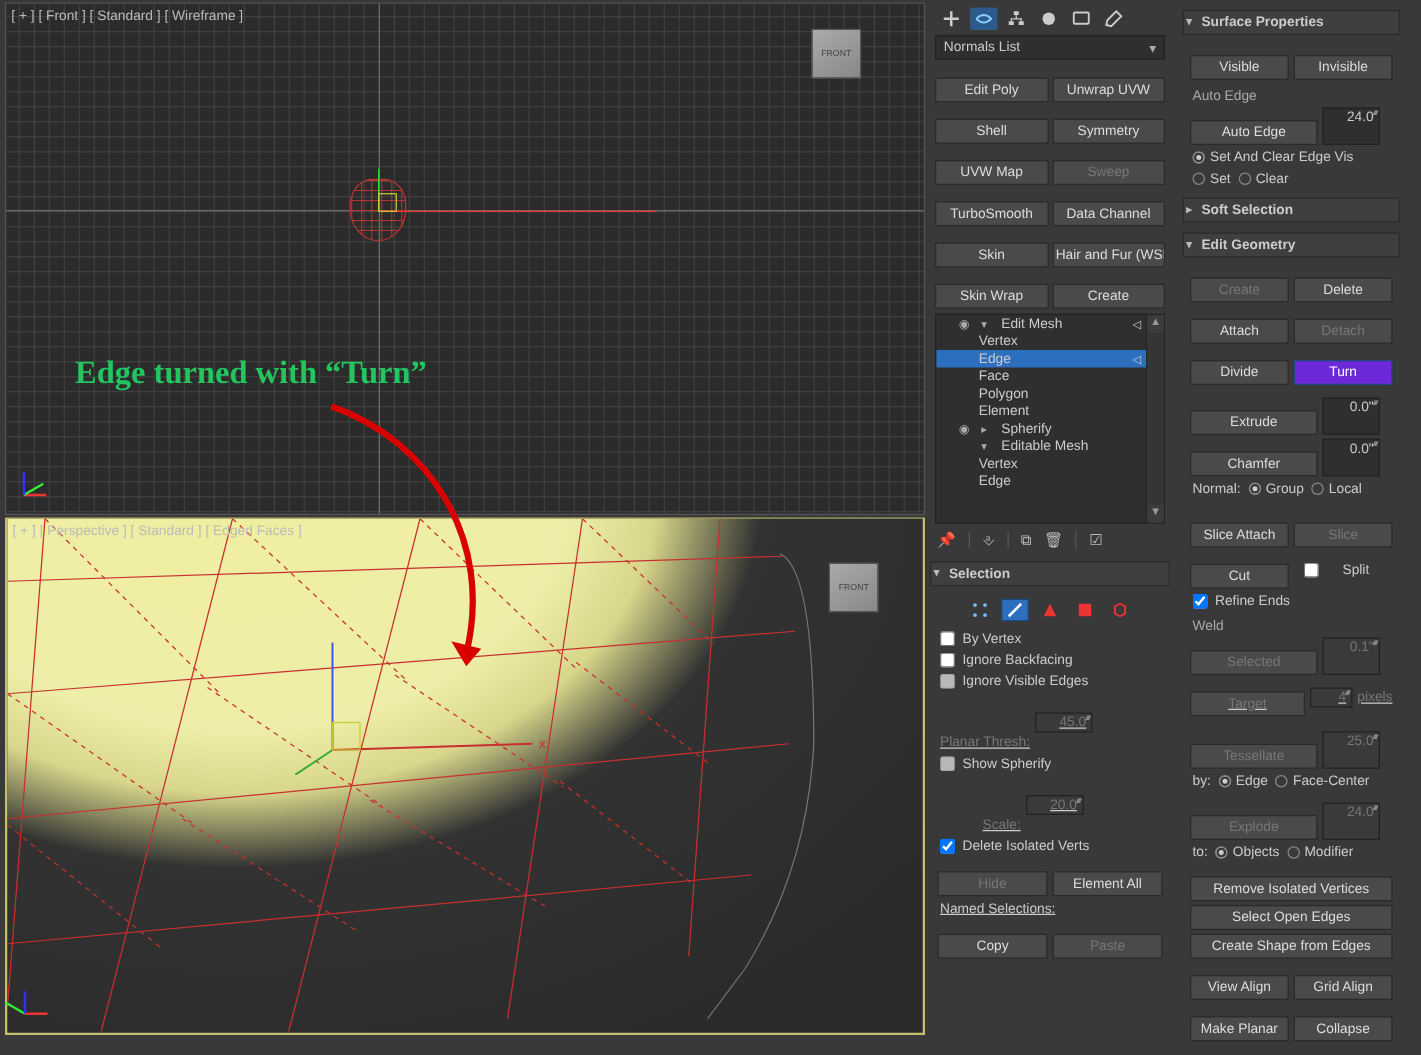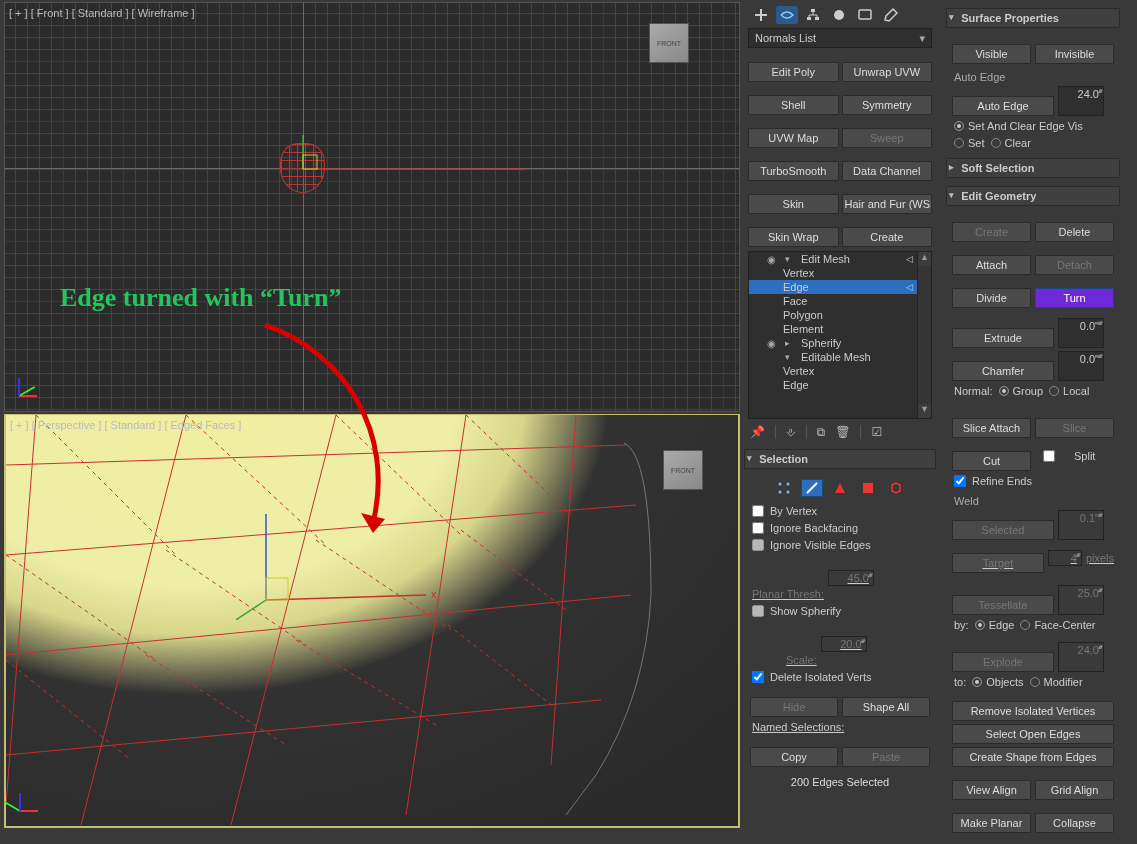--- a/index.html
+++ b/index.html
@@ -394,30 +394,29 @@
         <div class="row" style="padding-left:40px;">
             <span class="lbl" style="color:#777">Scale:</span>
             <div class="spin disabled">20.0</div>
           </div>
         <label class="chk">
             <input type="checkbox" checked="" style="">
             <span>Delete Isolated Verts</span>
           </label>
         <div class="row2">
           <div class="btn disabled">Hide</div>
-          <div class="btn">Shape All</div>
+          <div class="btn">Element All</div>
         </div>
         <div class="row">
             <span>Named Selections:</span>
           </div>
         <div class="row2">
           <div class="btn">Copy</div>
           <div class="btn disabled">Paste</div>
         </div>
-        <div class="status">200 Edges Selected</div>
       </div>
     </div>
 
     <div class="side-panel">
       <div class="rollout-hdr"><span class="tri2">▾</span>&nbsp;&nbsp;<span>Surface Properties</span></div>
       <div class="rollout-body">
         <div class="row2">
           <div class="btn">Visible</div>
           <div class="btn">Invisible</div>
         </div>

